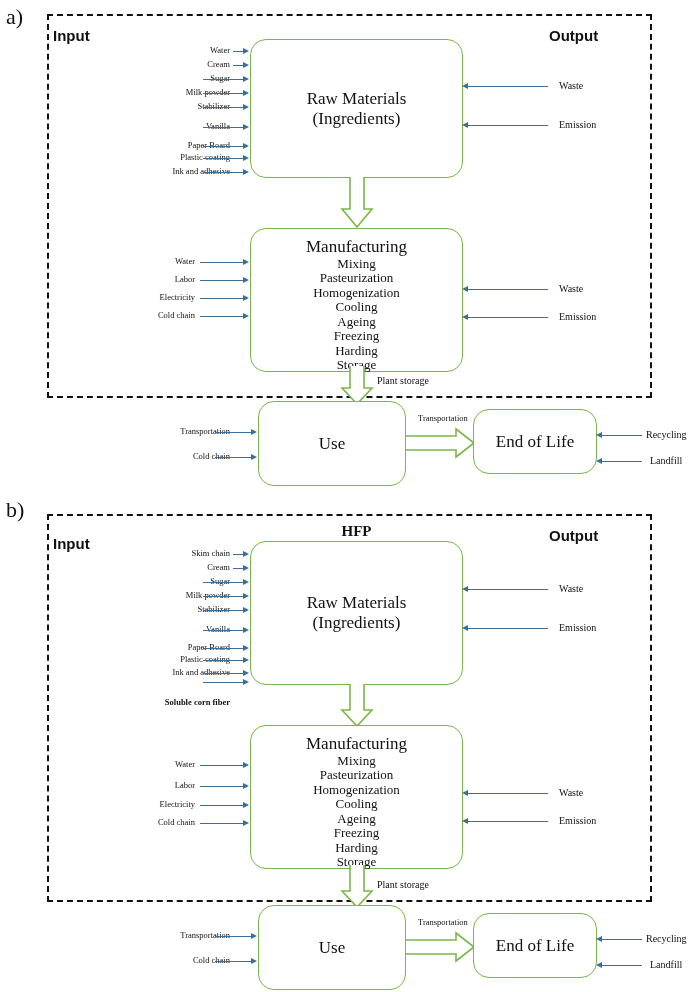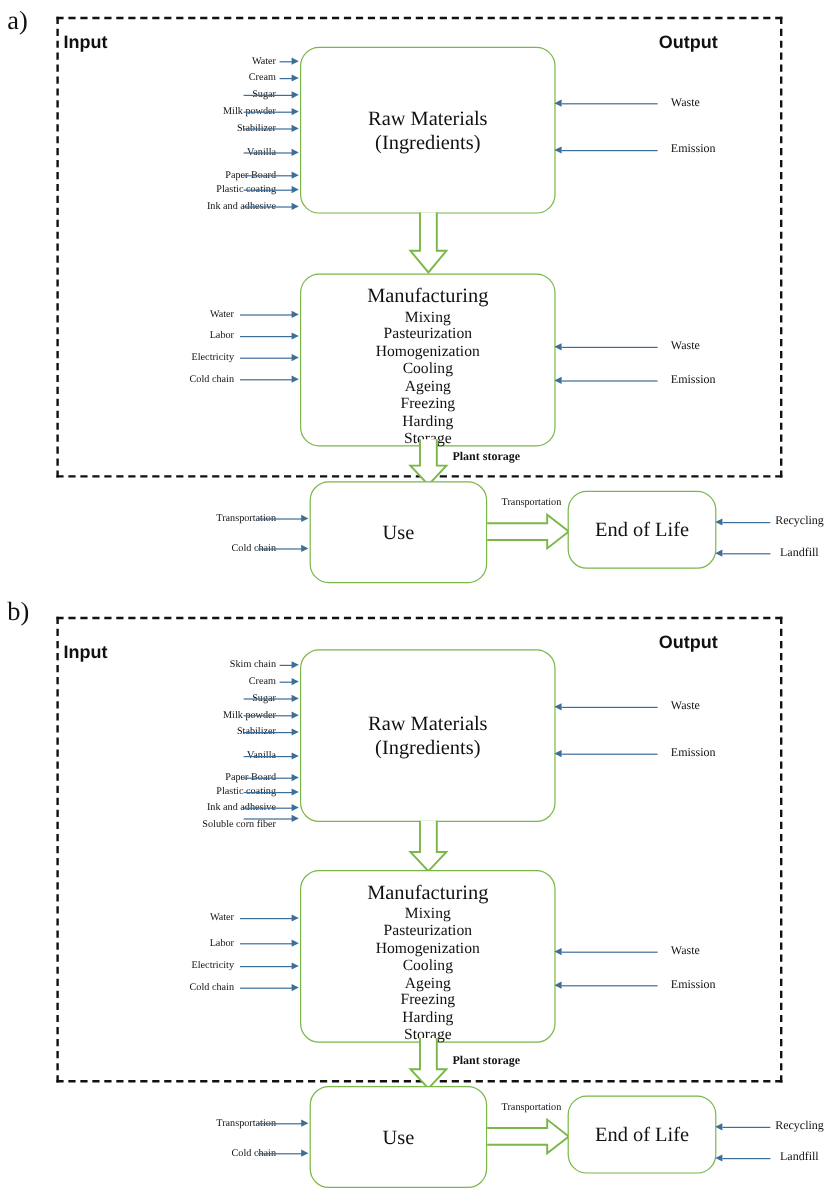--- a/index.html
+++ b/index.html
@@ -22,23 +22,23 @@
   
   .pbox{box-sizing:border-box;border:1.6px solid #7ab648;border-radius:16px;background:#ffffff;
         display:flex;flex-direction:column;align-items:center;justify-content:center;}
   .pbox.top{justify-content:flex-start;}
   .pbox-title{font-family:"Liberation Serif",serif;font-size:17px;line-height:1.15;color:#111;white-space:nowrap;text-align:center;}
   .pbox-sub{font-family:"Liberation Serif",serif;font-size:13px;line-height:1.12;color:#111;white-space:nowrap;text-align:center;}
 
   
   .flow-label{font-family:"Liberation Serif",serif;font-size:8.5px;color:#111;white-space:nowrap;line-height:1;}
   .flow-label.right{text-align:right;}
-  .flow-label.b{font-weight:normal;}
+  .flow-label.b{font-weight:bold;margin-top:16px;}
   .out-label{font-family:"Liberation Serif",serif;font-size:10px;color:#111;white-space:nowrap;line-height:1;}
-  .plant-label{font-family:"Liberation Serif",serif;font-size:10px;font-weight:bold;color:#111;white-space:nowrap;line-height:1;}
+  .plant-label{font-family:"Liberation Serif",serif;font-size:10px;font-weight:normal;color:#111;white-space:nowrap;line-height:1;}
   .trans-label{font-family:"Liberation Serif",serif;font-size:8.5px;color:#111;white-space:nowrap;line-height:1;}
 
   
   .barrow{height:0;border-top:1.4px solid #3d6e99;}
   .bhead{width:0;height:0;border-top:3.6px solid transparent;border-bottom:3.6px solid transparent;}
   .bhead.r{border-left:6px solid #3d6e99;}
   .bhead.l{border-right:6px solid #3d6e99;}
 
   svg{display:block;overflow:visible;}
 </style>
@@ -206,20 +206,21 @@
   <div class="abs barrow" style="left:602px;top:461px;width:40px;"></div>
   <div class="abs bhead l" style="left:596px;top:457.5px;"></div>
   <div class="abs out-label" style="left:650px;top:456px;">Landfill</div>
 
   <div class="abs panel-letter" style="left:6px;top:497px;">b)</div>
 
   <div class="abs boundary" style="left:47px;top:514px;width:605px;height:388px;"></div>
 
   <div class="abs bold-sans" style="left:53px;top:535px;">Input</div>
   <div class="abs bold-sans" style="left:549px;top:527px;">Output</div>
+  <div class="abs hfp" style="left:250px;top:523px;width:213px;">HFP</div>
 
   <div class="abs pbox" style="left:250px;top:541px;width:213px;height:144px;">
     <div class="pbox-title">Raw Materials</div>
     <div class="pbox-title">(Ingredients)</div>
   </div>
 
   <div class="abs" style="left:100px;top:549px;width:130px;">
       <div class="flow-label right">Skim chain</div>
     </div>
   <div class="abs barrow" style="left:233px;top:554px;width:11px;"></div>

